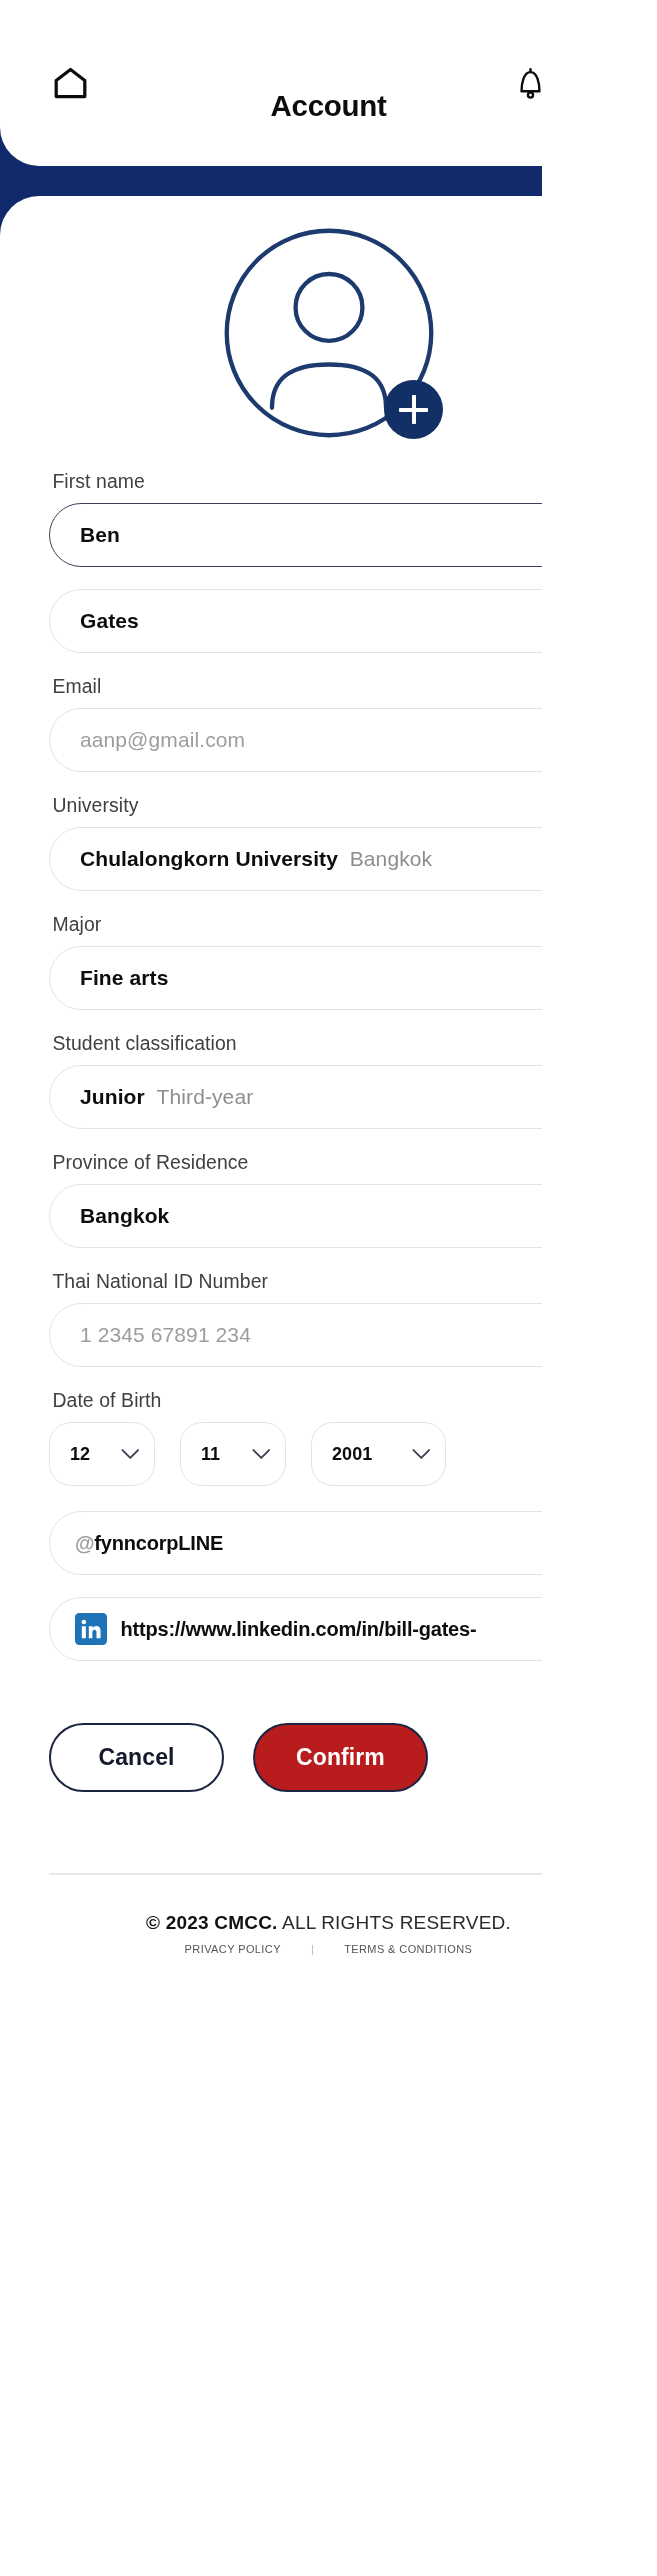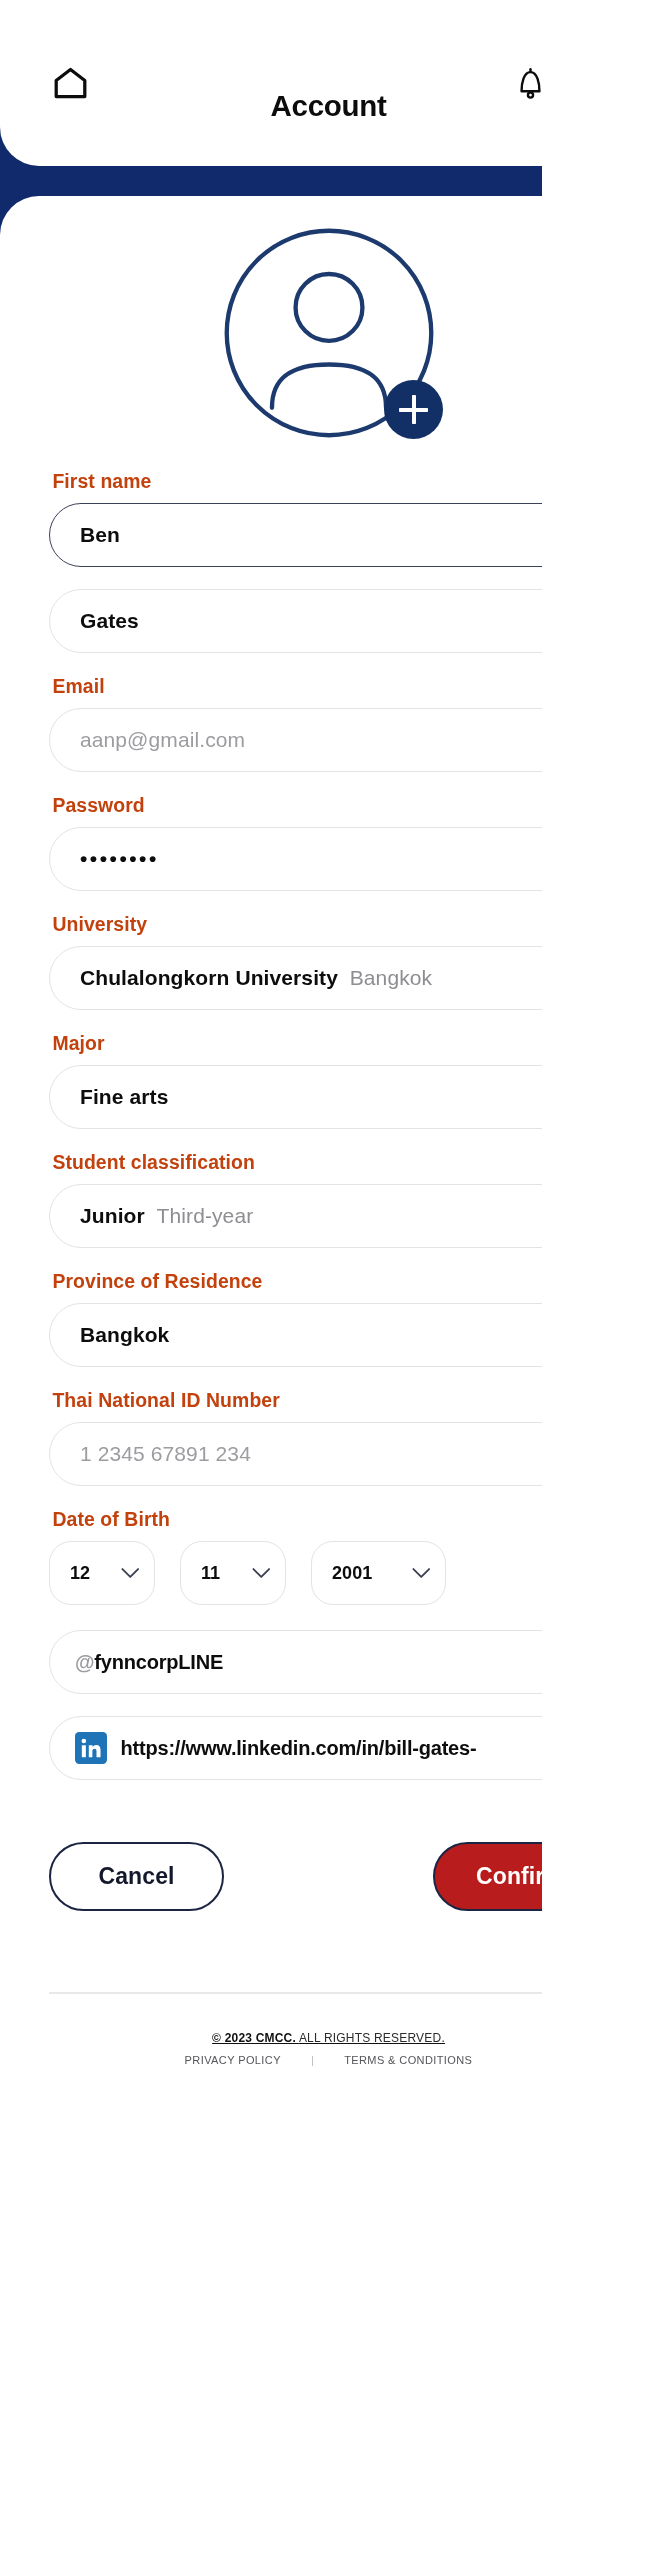--- a/index.html
+++ b/index.html
@@ -140,22 +140,22 @@
     border-radius: 0.8px;
   }
   .avatar-badge::before { width: 29px; height: 4.2px; }
   .avatar-badge::after  { width: 4.2px; height: 29px; }
 
   
   .field { margin-bottom: 22px; }
 
   .field-label {
     font-size: 19.4px;
-    color: #c2410c;
-    font-weight: 700;
+    color: #404040;
+    font-weight: 400;
     margin: 0 0 10px 3.4px;
     letter-spacing: 0.1px;
   }
 
   .control {
     position: relative;
     width: 100%;
     height: 64px;
     border: 1.7px solid #e3e3e6;
     border-radius: 34px;
@@ -252,21 +252,21 @@
     font-weight: bold;
     color: #0d0d0d;
     white-space: nowrap;
     overflow: hidden;
     letter-spacing: -0.2px;
   }
 
   
   .btn-row {
     display: flex;
-    justify-content: space-between;
+    justify-content: flex-start;
     gap: 29px;
     margin-top: 62px;
   }
   .btn {
     height: 69px;
     border-radius: 35px;
     font-size: 23px;
     font-weight: bold;
     display: flex;
     align-items: center;
@@ -292,24 +292,23 @@
     margin-top: 81px;
     width: 100%;
     height: 1.7px;
     background: #e8e8ea;
   }
   .footer {
     margin-top: 37px;
     text-align: center;
   }
   .footer-line1 {
-    font-size: 12px;
+    font-size: 19px;
     color: #111111;
     letter-spacing: 0.2px;
-    text-decoration: underline;
   }
   .footer-line1 b { font-weight: bold; }
   .footer-line1 .rights { font-weight: 400; color: #2b2b2b; }
   .footer-links {
     margin-top: 9.3px;
     font-size: 11px;
     color: #55555a;
     letter-spacing: 0.4px;
     display: flex;
     align-items: center;
@@ -379,26 +378,20 @@
       </div>
     </div>
 
     <div class="field" data-name="field-email">
       <div class="field-label" data-name="email-label">Email</div>
       <div class="control" data-name="email-input">
         <span class="value placeholder" data-name="email-placeholder">aanp@gmail.com</span>
       </div>
     </div>
 
-    <div class="field" data-name="field-password">
-      <div class="field-label" data-name="password-label">Password</div>
-      <div class="control" data-name="password-input">
-        <span class="value dots" data-name="password-value">••••••••</span>
-      </div>
-    </div>
 
 
     <div class="field" data-name="field-university">
       <div class="field-label" data-name="university-label">University</div>
       <div class="control selectable" data-name="university-select">
         <span class="value" data-name="university-value">Chulalongkorn University</span>
         <span class="value muted-suffix" data-name="university-campus">Bangkok</span>
         <svg class="chevron" data-name="chevron-down-icon" viewBox="0 0 26 15" fill="none" stroke="#3b3f52" stroke-width="2.4" stroke-linecap="round" stroke-linejoin="round">
           <path d="M2 2 L13 13 L24 2"></path>
         </svg>

